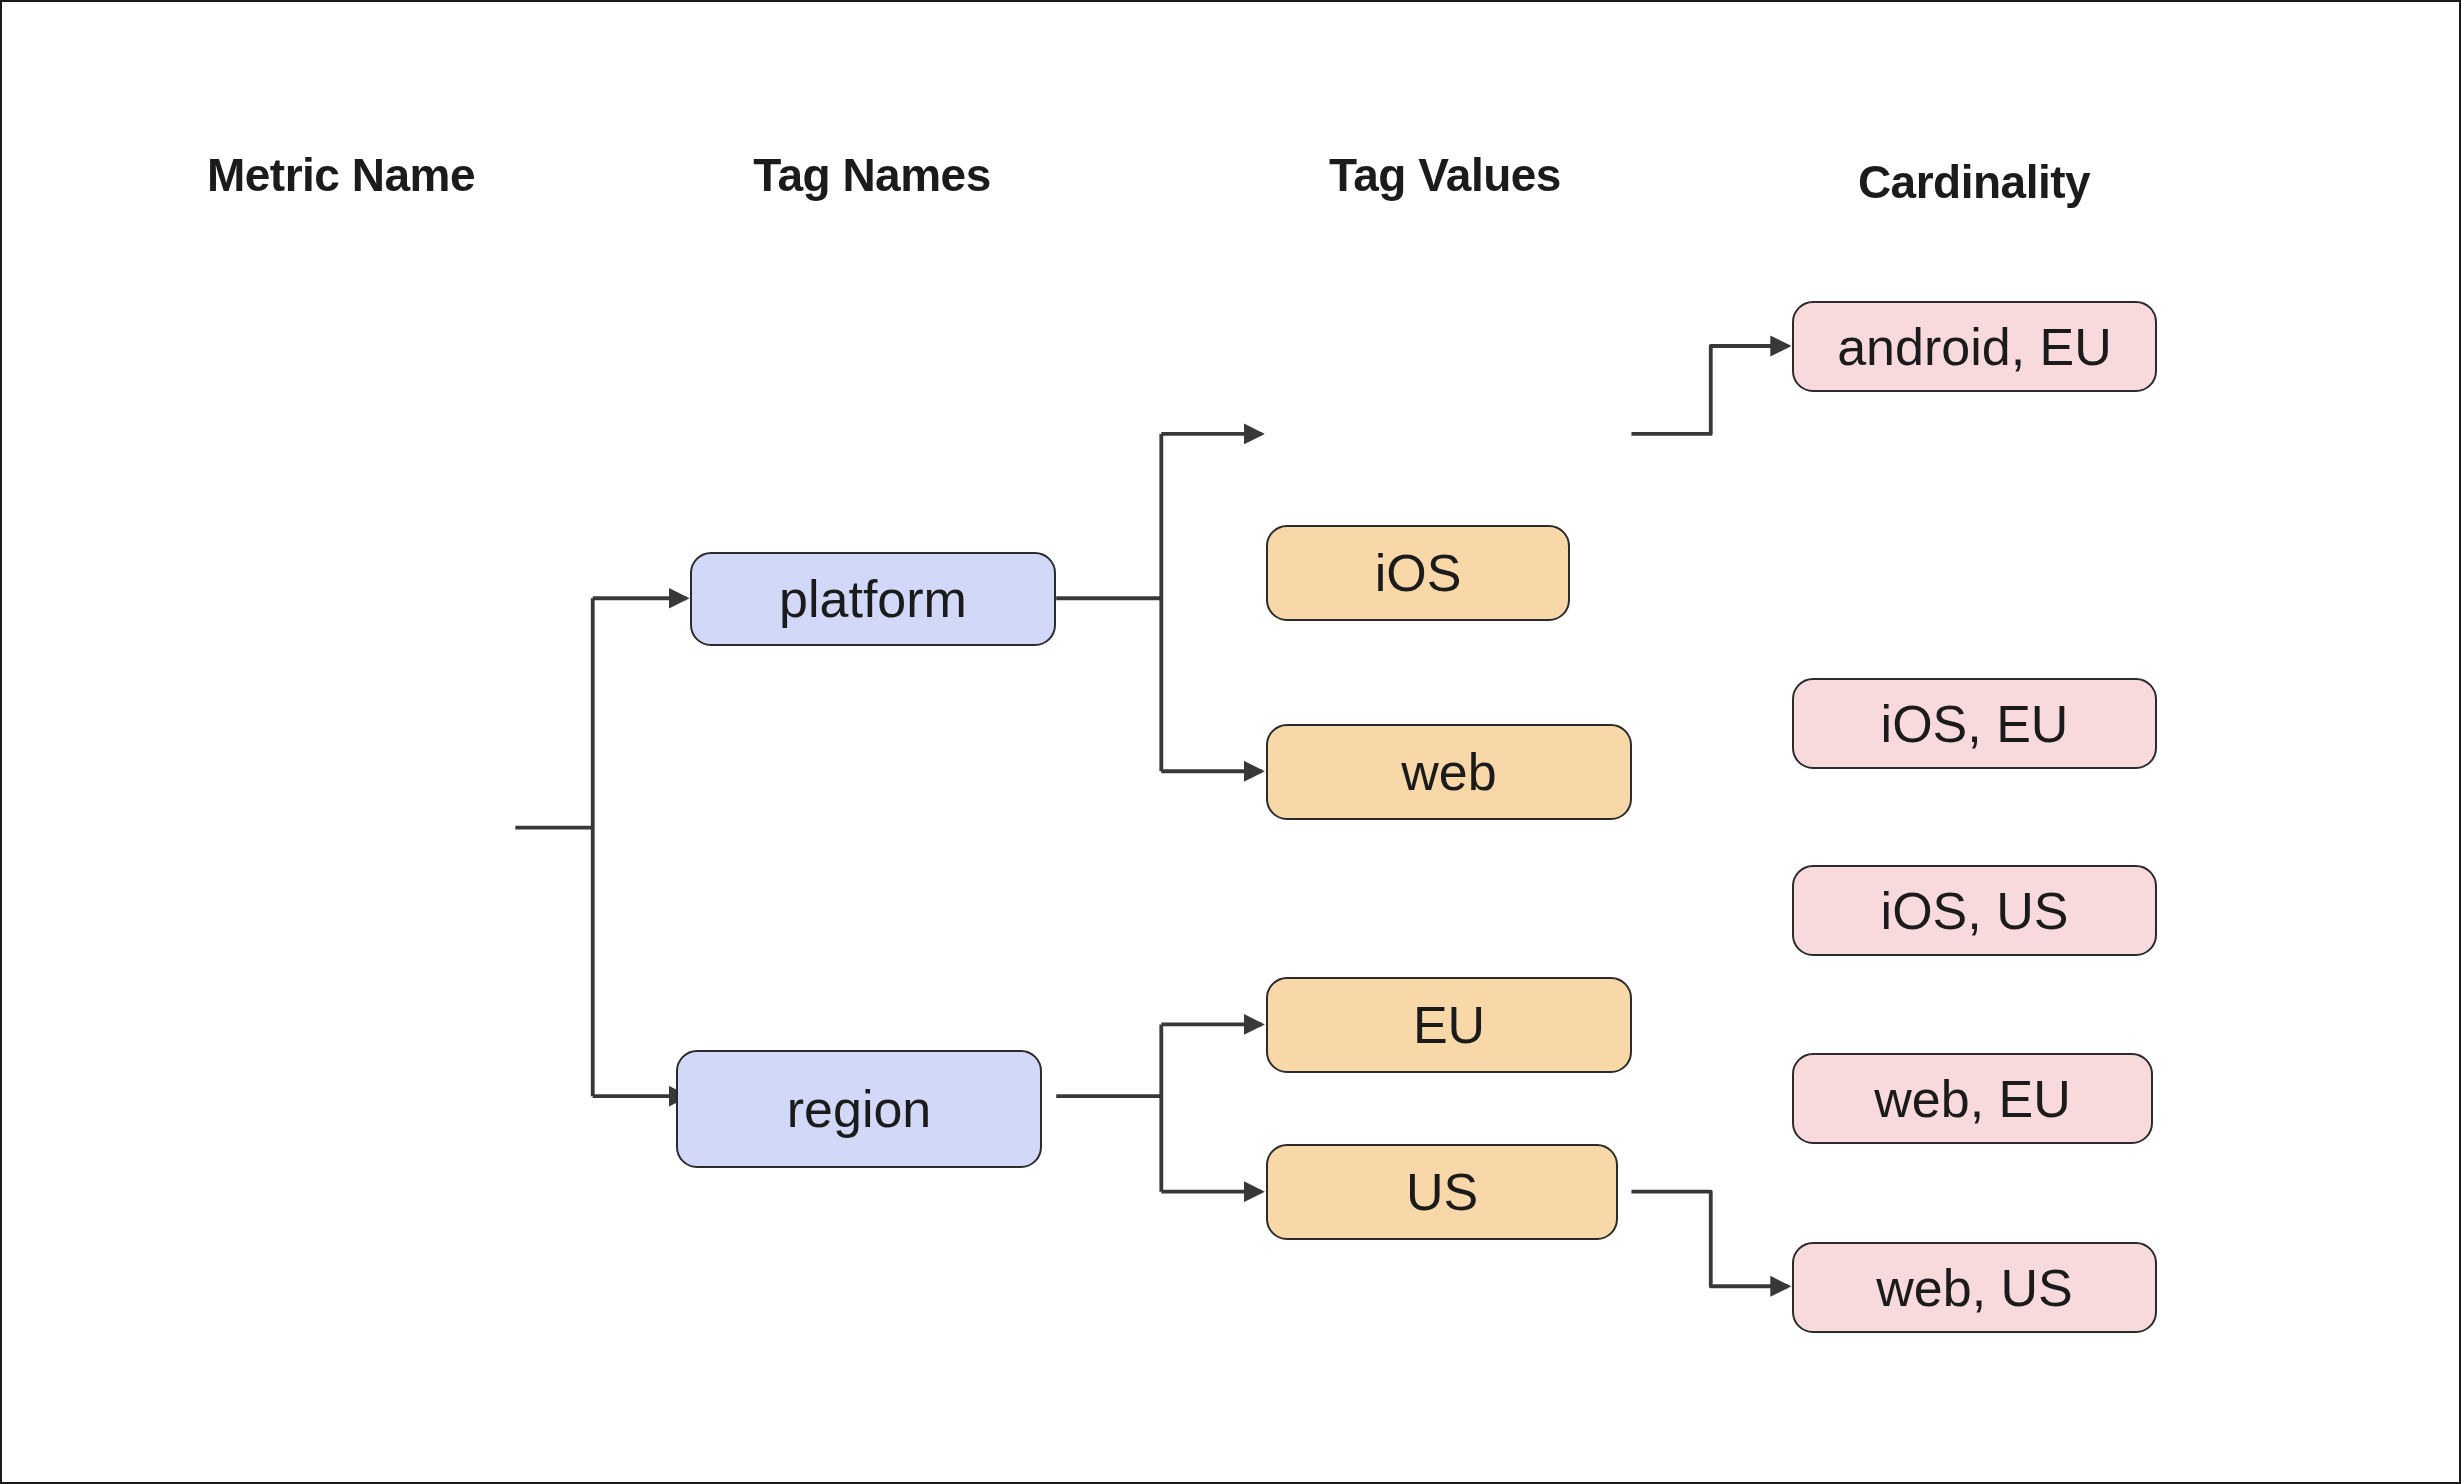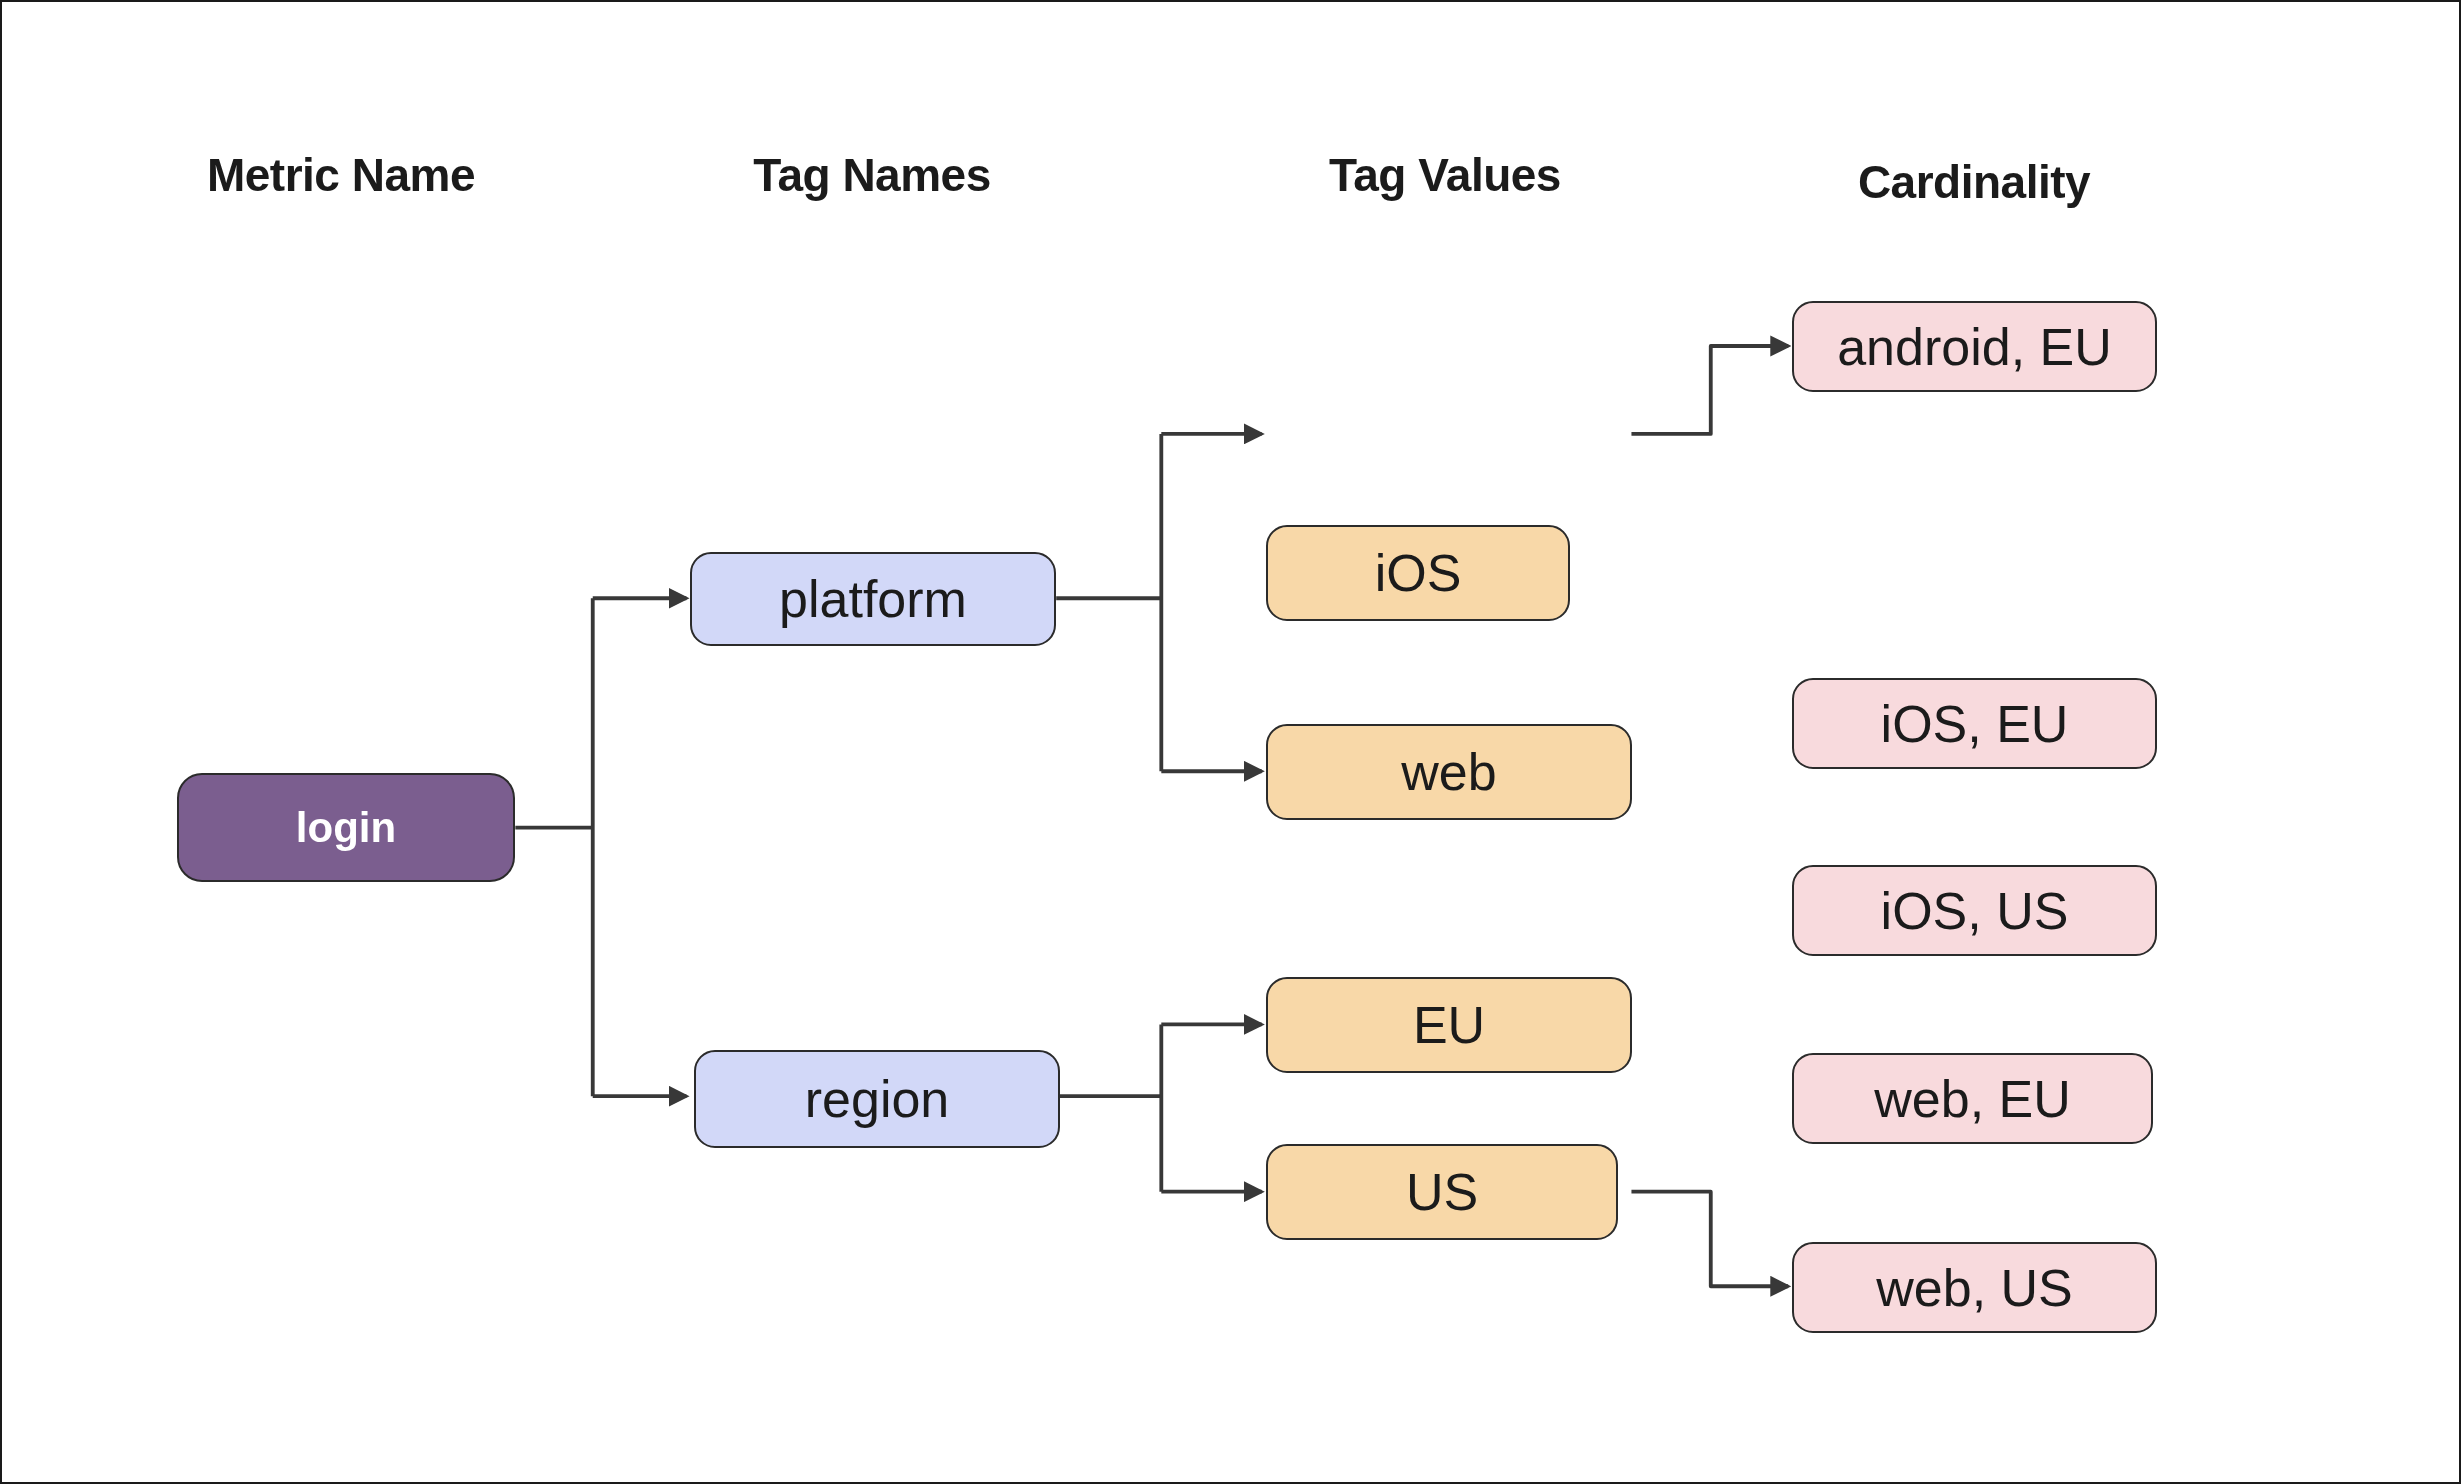--- a/index.html
+++ b/index.html
@@ -100,24 +100,23 @@
     <path d="M 1213 1245 H 1318" marker-end="url(#arrow)"></path>
 
     <path d="M 1705 1245 H 1788 V 1344 H 1869" marker-end="url(#arrow)"></path>
   </svg>
 
   <div class="col-header" style="left:339px;top:146px">Metric Name</div>
   <div class="col-header" style="left:870px;top:146px">Tag Names</div>
   <div class="col-header" style="left:1443px;top:146px">Tag Values</div>
   <div class="col-header" style="left:1972px;top:153px">Cardinality</div>
 
-  <div class="node metric" style="left:175px;top:771px;width:338px;height:109px">login</div>
 
   <div class="node tag-name" style="left:688px;top:550px;width:366px;height:94px">platform</div>
-  <div class="node tag-name" style="left:692px;top:1048px;width:366px;height:98px">region</div>
+  <div class="node tag-name" style="left:674px;top:1048px;width:366px;height:118px">region</div>
 
   <div class="node tag-value" style="left:1264px;top:523px;width:304px;height:96px">iOS</div>
   <div class="node tag-value" style="left:1264px;top:722px;width:366px;height:96px">web</div>
   <div class="node tag-value" style="left:1264px;top:975px;width:366px;height:96px">EU</div>
   <div class="node tag-value" style="left:1264px;top:1142px;width:352px;height:96px">US</div>
 
   <div class="node cardinality" style="left:1790px;top:299px;width:365px;height:91px">android, EU</div>
   <div class="node cardinality" style="left:1790px;top:676px;width:365px;height:91px">iOS, EU</div>
   <div class="node cardinality" style="left:1790px;top:863px;width:365px;height:91px">iOS, US</div>
   <div class="node cardinality" style="left:1790px;top:1051px;width:361px;height:91px">web, EU</div>

